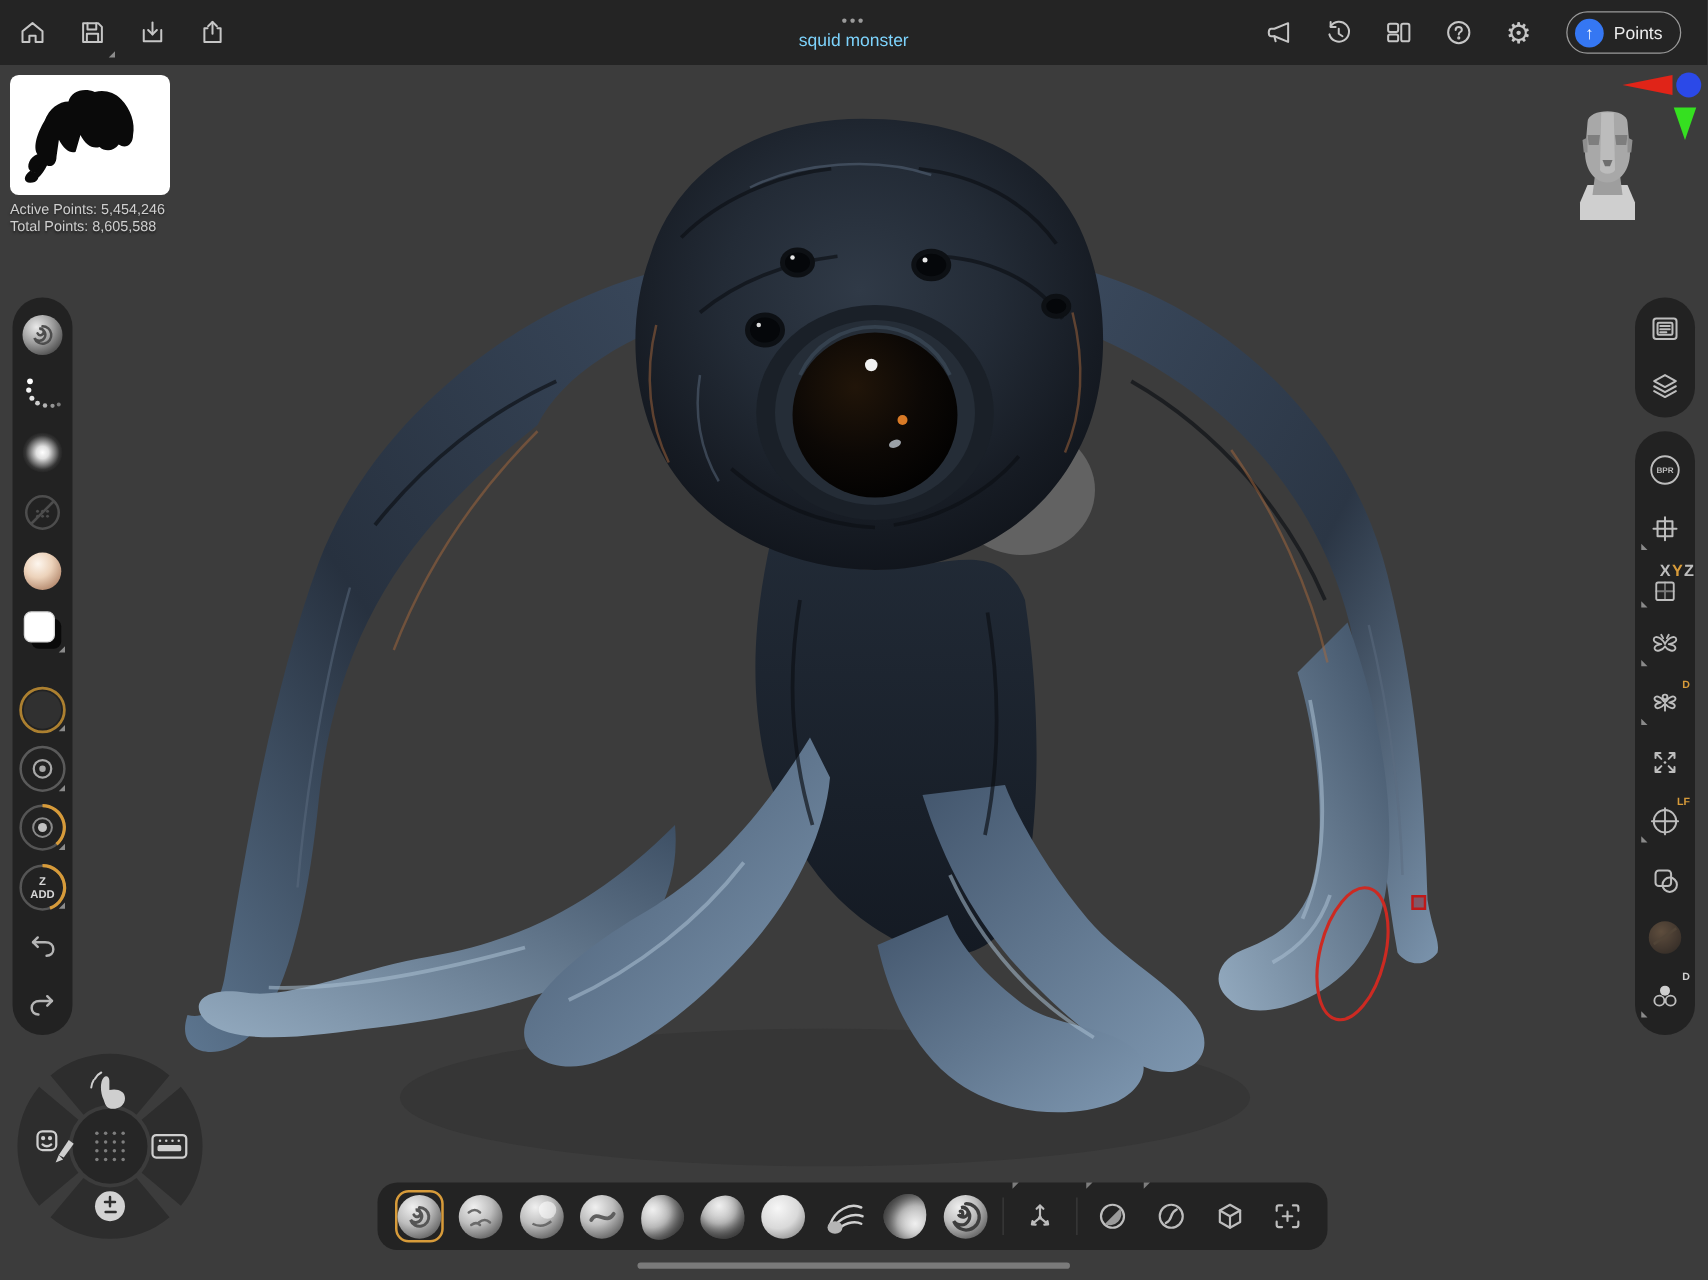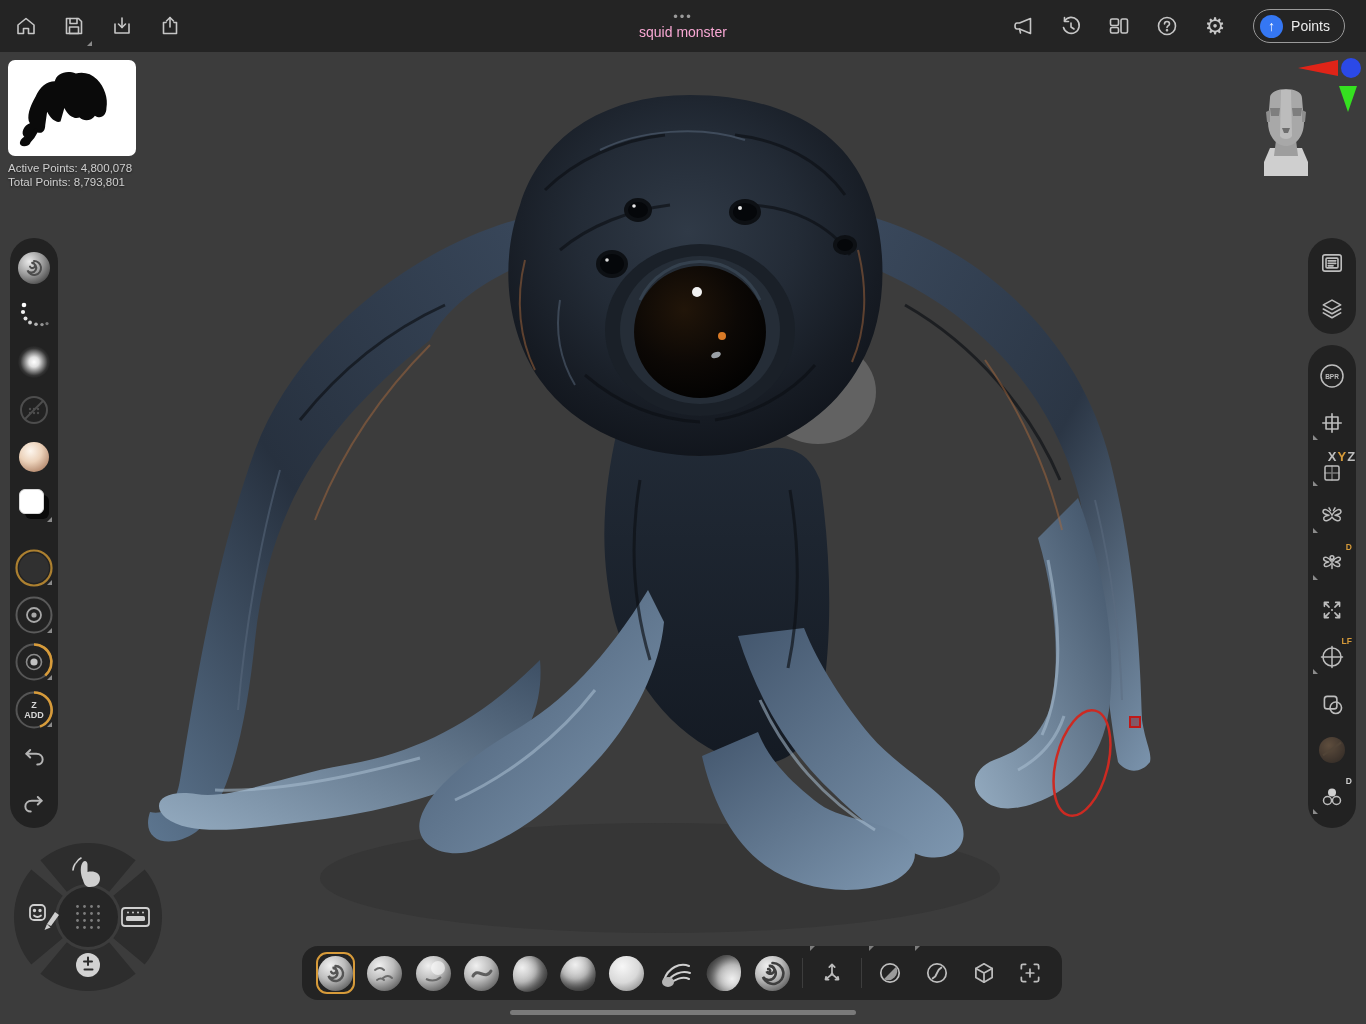--- a/index.html
+++ b/index.html
@@ -9,21 +9,21 @@
 
   
   .topbar { position:absolute; left:0; top:0; width:1366px; height:52px;
     background:#242424; z-index:6; }
   .tb-icon { position:absolute; top:0; width:48px; height:52px; display:flex;
     align-items:center; justify-content:center; color:#c6c6c6; }
   .tb-icon svg { stroke:#c6c6c6; fill:none; stroke-width:1.6; stroke-linecap:round; stroke-linejoin:round; }
   .title-wrap { position:absolute; left:0; top:0; width:1366px; height:52px;
     display:flex; flex-direction:column; align-items:center; justify-content:center; gap:2px; }
   .title-dots { color:#9a9a9a; font-size:13px; letter-spacing:2px; line-height:10px; }
-  .doc-title { color:#f9a8d4; font-size:14px; }
+  .doc-title { color:#7dd3fc; font-size:14px; }
   .upgrade-btn { position:absolute; right:21px; top:9px; height:34px; padding:0 14px 0 6px;
     border:1.5px solid #9a9a9a; border-radius:17px; display:flex; align-items:center; gap:8px;
     color:#ececec; font-size:14px; background:transparent; }
   .upgrade-circle { width:23px; height:23px; border-radius:50%; display:flex; align-items:center;
     justify-content:center; color:#fff; font-size:14px; font-weight:bold; }
   .tri-br { position:absolute; right:6px; bottom:6px; width:0; height:0;
     border-left:5px solid transparent; border-bottom:5px solid #8b8b8b; }
   .tri-bl { position:absolute; left:5px; bottom:5px; width:0; height:0;
     border-right:5px solid transparent; border-bottom:5px solid #8b8b8b; }
 
@@ -292,22 +292,22 @@
   </header>
 
   <div class="thumb-card">
     <svg width="116" height="88" viewBox="0 0 116 92">
       <path fill="#0a0a0a" d="M62 10 C52 6 42 10 40 18 C32 18 24 24 20 34 C14 44 10 56 14 62 C8 64 4 72 8 76 C12 80 18 76 20 70 C24 74 30 72 30 64 L32 50 C36 58 42 62 46 60 L50 46 C54 54 60 58 66 56 C70 60 78 60 82 54 C88 58 94 54 94 46 C96 36 92 24 84 16 C78 10 70 8 62 10 Z"></path>
       <path fill="#0a0a0a" d="M8 76 C2 80 2 86 8 86 C14 86 16 82 14 78 Z"></path>
       <path fill="none" stroke="#0a0a0a" stroke-width="5" stroke-linecap="round" d="M20 70 C16 78 12 82 8 82"></path>
     </svg>
   </div>
   <div class="stats">
-    <div>Active Points: 4,800,078</div>
-    <div>Total Points: 8,793,801</div>
+    <div>Active Points: 5,454,246</div>
+    <div>Total Points: 8,605,588</div>
   </div>
 
   <nav class="left-rail">
     <div class="lr-btn">
       <span class="sphere-clay">
         <svg width="32" height="32" viewBox="0 0 32 32" style="position:absolute;left:0;top:0">
           <path d="M16 9 a7 7 0 1 1 -6.5 9.5 a4.8 4.8 0 1 0 4-7.5 a2.6 2.6 0 1 1 -1.5 3.6" fill="none" stroke="#4d4d4d" stroke-width="2" stroke-linecap="round"></path>
           </svg>
       </span>
     </div>

